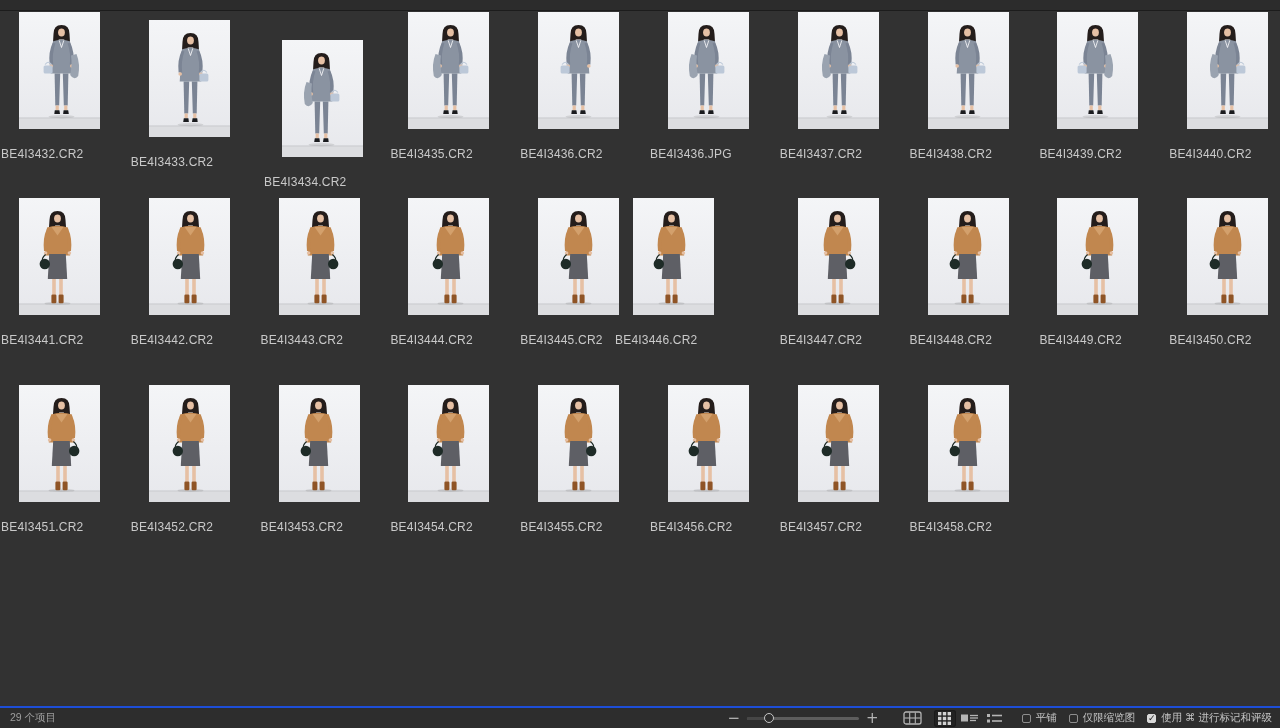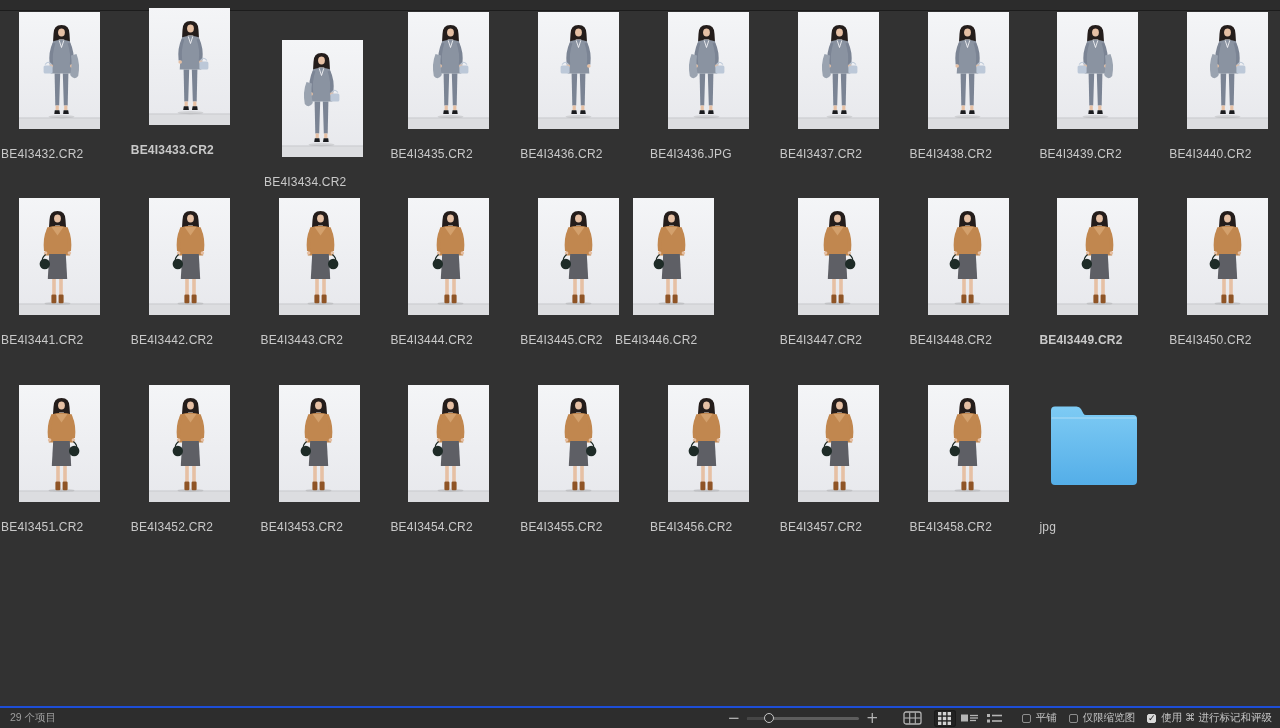--- a/index.html
+++ b/index.html
@@ -105,21 +105,21 @@
   <path d="M41.8 61.5 L47.4 61.5 L46.7 93.5 L42.8 93.5 Z" fill="#7b8494"></path>
   <rect x="34.6" y="93.5" width="3.2" height="4.8" fill="#e6c0a4"></rect>
   <rect x="43.2" y="93.5" width="3.2" height="4.8" fill="#e6c0a4"></rect>
   <path d="M33.8 98.2 L38.4 98.2 L38.9 102 L33.2 102 Z" fill="#1a1b1e"></path>
   <path d="M42.6 98.2 L47.2 98.2 L47.7 102 L42 102 Z" fill="#1a1b1e"></path>
   </g>
         </g>
       </svg>
       <div class="flabel">BE4I3432.CR2</div>
     </div>
-    <div class="cell" style="left: 129.8px; top: 8px; font-weight: bold;">
+    <div class="cell" style="left: 129.8px; top: 20px;">
       <svg class="thumb" width="81" height="117" viewBox="0 0 81 117">
   <rect width="81" height="117" fill="url(#g-photo)"></rect>
   <rect x="0" y="106" width="81" height="11" fill="#dcdde0"></rect>
   <rect x="0" y="105.5" width="81" height="0.9" fill="#c6c7cb"></rect>
   <g transform="">
           <g transform="translate(1 0)">
   <ellipse cx="40.5" cy="104.6" rx="13" ry="1.7" fill="rgba(0,0,0,0.10)"></ellipse>
   <path d="M32.5 22 Q32.5 13 40.5 13 Q48.5 13 48.5 22 L50 47 Q45 51 40.5 50 Q36 51 31 47 Z" fill="#241d1b"></path>
   <ellipse cx="40.5" cy="20.5" rx="3.4" ry="4.1" fill="#e6c0a4"></ellipse>
   <path d="M36.6 17.6 Q37.2 14.2 40.5 14.2 Q43.8 14.2 44.4 17.6 Q42.4 15.9 40.5 16.1 Q38.6 15.9 36.6 17.6 Z" fill="#241d1b"></path>
@@ -633,21 +633,21 @@
   <circle cx="27.8" cy="66" r="5.2" fill="#1e2b27"></circle>
   <rect x="35.2" y="81" width="3.6" height="15.8" fill="#e6c0a4"></rect>
   <rect x="42.2" y="81" width="3.6" height="15.8" fill="#e6c0a4"></rect>
   <rect x="34.4" y="96.6" width="5" height="8.6" rx="1.2" fill="#8f5426"></rect>
   <rect x="41.6" y="96.6" width="5" height="8.6" rx="1.2" fill="#8f5426"></rect>
   </g>
         </g>
       </svg>
       <div class="flabel">BE4I3448.CR2</div>
     </div>
-    <div class="cell" style="left: 1038.4px; top: 198px; font-weight: bold;">
+    <div class="cell" style="left: 1038.4px; top: 198px;">
       <svg class="thumb" width="81" height="117" viewBox="0 0 81 117">
   <rect width="81" height="117" fill="url(#g-photo)"></rect>
   <rect x="0" y="106" width="81" height="11" fill="#dcdde0"></rect>
   <rect x="0" y="105.5" width="81" height="0.9" fill="#c6c7cb"></rect>
   <g transform="">
           <g transform="translate(2 0)">
   <ellipse cx="40.5" cy="105.4" rx="13" ry="1.7" fill="rgba(0,0,0,0.10)"></ellipse>
   <path d="M32.5 22 Q32.5 13 40.5 13 Q48.5 13 48.5 22 L50.5 50 Q45 53 40.5 52 Q36 53 30.5 50 Z" fill="#241d1b"></path>
   <ellipse cx="40.5" cy="20.5" rx="3.4" ry="4.1" fill="#e6c0a4"></ellipse>
   <path d="M36.6 17.6 Q37.2 14.2 40.5 14.2 Q43.8 14.2 44.4 17.6 Q42.4 15.9 40.5 16.1 Q38.6 15.9 36.6 17.6 Z" fill="#241d1b"></path>
@@ -932,27 +932,20 @@
   <path d="M28.6 56.5 q-4.5 3.5 -3 8" fill="none" stroke="#1e2b27" stroke-width="1.2"></path>
   <circle cx="27.8" cy="66" r="5.2" fill="#1e2b27"></circle>
   <rect x="35.2" y="81" width="3.6" height="15.8" fill="#e6c0a4"></rect>
   <rect x="42.2" y="81" width="3.6" height="15.8" fill="#e6c0a4"></rect>
   <rect x="34.4" y="96.6" width="5" height="8.6" rx="1.2" fill="#8f5426"></rect>
   <rect x="41.6" y="96.6" width="5" height="8.6" rx="1.2" fill="#8f5426"></rect>
   </g>
         </g>
       </svg>
       <div class="flabel">BE4I3458.CR2</div>
-    </div>
-    <div class="cell" style="left: 1038.4px; top: 385px;">
-      <svg class="folder-svg" width="92" height="88" viewBox="0 0 92 88">
-  <path d="M3 9.5 Q3 5.5 7 5.5 L28.5 5.5 Q31.6 5.5 33 8.1 L35.4 12.5 Q36.2 14 38 14 L85 14 Q89 14 89 18 L89 80 Q89 84 85 84 L7 84 Q3 84 3 80 Z" fill="url(#g-folder)"></path>
-  <path d="M3.6 17 L88.4 17" stroke="rgba(255,255,255,0.28)" stroke-width="1.4"></path>
-  </svg>
-      <div class="flabel">jpg</div>
     </div>
   </div>
 
 <div class="statusbar">
   <span class="count">29 个项目</span>
   <div class="sb-right">
     <span class="zoom-btn zoom-minus">−</span>
     <div class="slider">
       <div class="track"></div>
       <div class="track-dim" id="track-dim" style="width: 20%;"></div>

